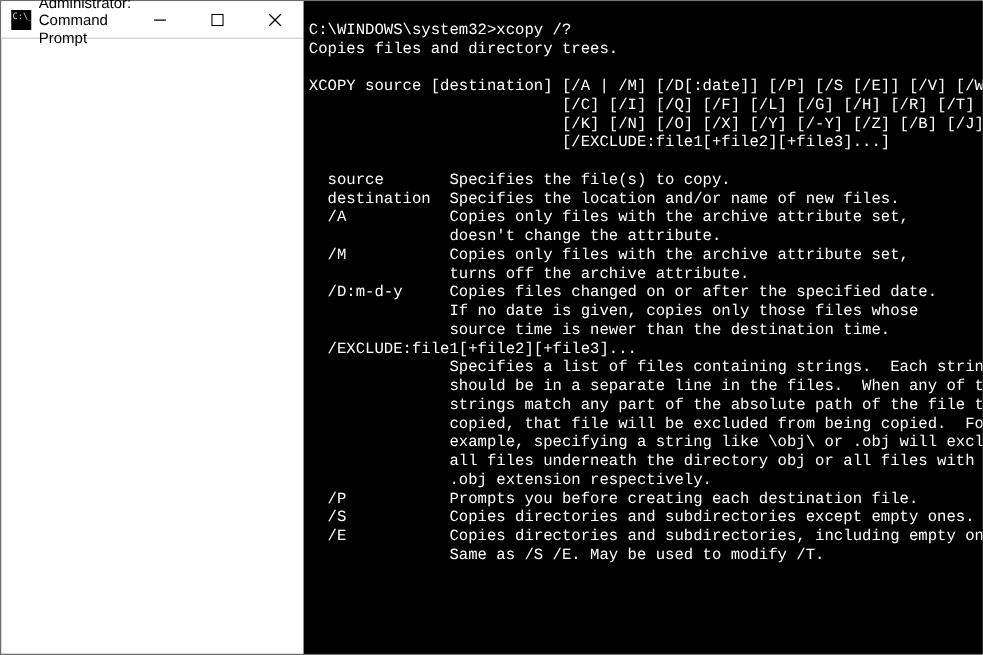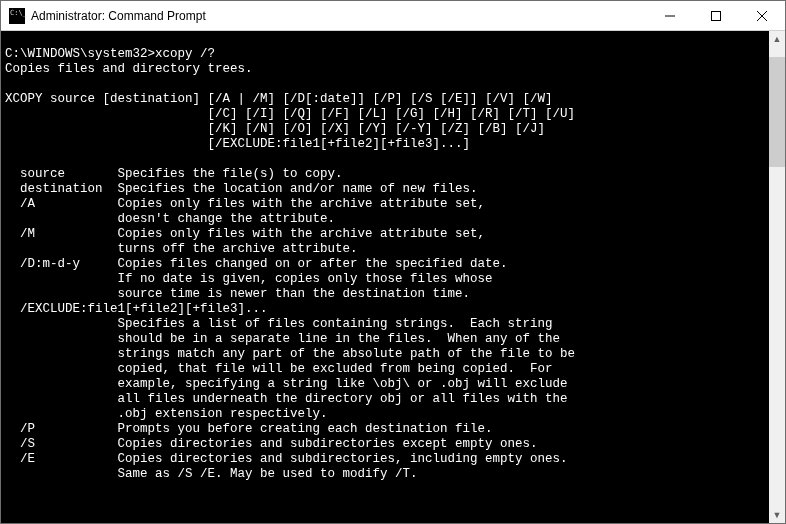--- a/index.html
+++ b/index.html
@@ -8,21 +8,21 @@
   font-family: "Segoe UI", Tahoma, sans-serif;
   width: 786px;
   height: 524px;
   overflow: hidden;
 }
 .window {
   width: 786px;
   height: 524px;
   border: 1px solid #6d6d6d;
   display: flex;
-  flex-direction: column;
+  flex-direction: row;
   background: #fff;
 }
 .titlebar {
   height: 30px;
   background: #fff;
   display: flex;
   align-items: center;
   border-bottom: 1px solid #d0d0d0;
 }
 .titlebar-icon {

